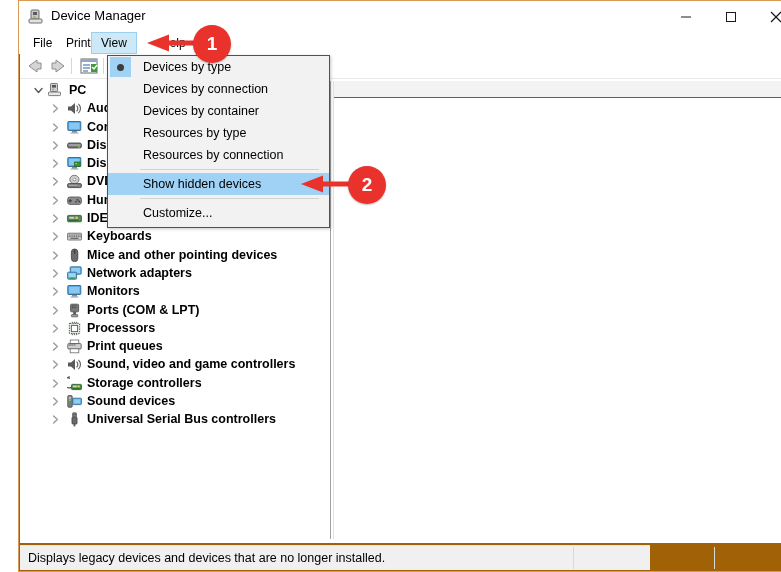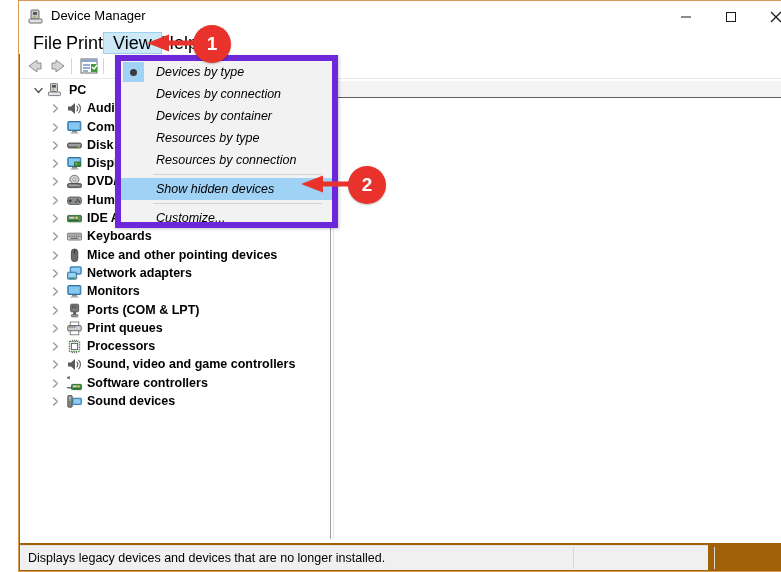--- a/index.html
+++ b/index.html
@@ -39,30 +39,30 @@
   #btn-max{right:45px;}
   #btn-close{right:0px;}
 
   
   #menubar{
     position:absolute;left:0;top:31px;right:0;height:22px;
     background:#ffffff;
   }
   .menu-item{
     position:absolute;top:0;height:22px;line-height:22px;
-    padding:0 9px;font-size:18px;color:#000;white-space:nowrap;
+    padding:0 9px;font-size:12px;color:#000;white-space:nowrap;
     cursor:default;box-sizing:border-box;
   }
   .menu-item.active{
     background:#cde8f7;border:1px solid #9cd0ec;
     line-height:20px;
   }
   #mi-file{left:5px;}
   #mi-action{left:38px;}
-  #mi-view{left:84px;text-align:right;}
+  #mi-view{left:72px;text-align:right;}
   #mi-help{left:133px;}
 
   
   #toolbar{
     position:absolute;left:1px;top:53px;width:778px;height:24px;
     background:#ffffff;
     border-bottom:1px solid #e9e9e9;
   }
   .tb-btn{
     position:absolute;top:2px;width:22px;height:20px;cursor:default;
@@ -120,27 +120,26 @@
   #row-root .tw-arrow{left:5px;}
   #row-root .tw-icon{left:22px;}
   #row-root .tw-label{left:44px;}
   
   .tree-row.child .tw-arrow{left:22px;}
   .tree-row.child .tw-icon{left:41px;}
   .tree-row.child .tw-label{left:62px;}
 
   
   #view-menu{
-    position:absolute;left:96px;top:54px;width:223px;height:173px;
+    position:absolute;left:88px;top:54px;width:223px;height:173px;
     background:#f2f2f2;
-    border:6px solid #6d28d9;
+    border:1px solid #6d28d9;
     box-shadow:1px 1px 3px rgba(0,0,0,0.22);
     box-sizing:border-box;
     z-index:40;
-    font-style:italic;
   }
   .dd-item{
     position:relative;height:22px;line-height:22px;
     white-space:nowrap;cursor:default;
   }
   .dd-item .dd-label{
     position:absolute;left:35px;font-size:12.5px;color:#000;
   }
   .dd-item.selected{background:#9fd2f5;}
   .dd-radio{
@@ -150,21 +149,21 @@
   .dd-radio .dot{
     position:absolute;left:7px;top:7px;width:7px;height:7px;
     border-radius:50%;background:#3c3c3c;
   }
   .dd-sep{
     height:1px;margin:3px 10px 3px 32px;background:#d2d2d2;
   }
 
   
   #statusbar{
-    position:absolute;left:1px;bottom:1px;width:688px;height:24px;
+    position:absolute;left:1px;bottom:1px;width:630px;height:24px;
     background:#f0f0f0;border-top:1px solid #e2e2e2;
   }
   #sb-p1{
     position:absolute;left:1px;top:1px;width:552px;height:22px;
     border-right:1px solid #d8d8d8;
   }
   #sb-text{
     position:absolute;left:7px;top:4px;font-size:12.5px;color:#000;
     white-space:nowrap;
   }
@@ -498,38 +497,20 @@
             <span class="tw-label">Ports (COM &amp; LPT)</span>
           </div>
           <div class="tree-row child">
             <span class="tw-arrow">
               <svg width="9" height="9" viewBox="0 0 9 9">
                 <path d="M2.6 1 L6.4 4.5 L2.6 8" fill="none" stroke="#9a9a9a" stroke-width="1.4" stroke-linecap="round" stroke-linejoin="round"></path>
               </svg>
             </span>
             <span class="tw-icon">
               <svg width="15" height="15" viewBox="0 0 15 15">
-                <rect x="3.2" y="1" width="8.6" height="3.6" fill="#ffffff" stroke="#6b6b6b" stroke-width="0.8"></rect>
-                <rect x="0.8" y="4.6" width="13.4" height="5.4" rx="0.9" fill="#cfcfcf" stroke="#5c5c5c" stroke-width="0.9"></rect>
-                <rect x="1.8" y="5.4" width="2" height="1.2" fill="#3f8e3f"></rect>
-                <rect x="4.2" y="5.4" width="2" height="1.2" fill="#d84a4a"></rect>
-                <rect x="6.6" y="5.4" width="2" height="1.2" fill="#4a7ad8"></rect>
-                <rect x="3.2" y="9.8" width="8.6" height="4" fill="#ffffff" stroke="#6b6b6b" stroke-width="0.8"></rect>
-              </svg>
-            </span>
-            <span class="tw-label">Print queues</span>
-          </div>
-          <div class="tree-row child">
-            <span class="tw-arrow">
-              <svg width="9" height="9" viewBox="0 0 9 9">
-                <path d="M2.6 1 L6.4 4.5 L2.6 8" fill="none" stroke="#9a9a9a" stroke-width="1.4" stroke-linecap="round" stroke-linejoin="round"></path>
-              </svg>
-            </span>
-            <span class="tw-icon">
-              <svg width="15" height="15" viewBox="0 0 15 15">
                 <rect x="2.4" y="2.4" width="10.2" height="10.2" rx="0.6" fill="#e8e8e8" stroke="#3f8e3f" stroke-width="1.2" stroke-dasharray="1.4 1"></rect>
                 <rect x="4.4" y="4.4" width="6.2" height="6.2" fill="#ffffff" stroke="#5c5c5c" stroke-width="0.9"></rect>
                 <g stroke="#5c5c5c" stroke-width="0.9">
                   <line x1="5.4" y1="2.4" x2="5.4" y2="0.8"></line>
                   <line x1="7.5" y1="2.4" x2="7.5" y2="0.8"></line>
                   <line x1="9.6" y1="2.4" x2="9.6" y2="0.8"></line>
                   <line x1="5.4" y1="12.6" x2="5.4" y2="14.2"></line>
                   <line x1="7.5" y1="12.6" x2="7.5" y2="14.2"></line>
                   <line x1="9.6" y1="12.6" x2="9.6" y2="14.2"></line>
                 </g>
@@ -538,20 +519,38 @@
             <span class="tw-label">Processors</span>
           </div>
           <div class="tree-row child">
             <span class="tw-arrow">
               <svg width="9" height="9" viewBox="0 0 9 9">
                 <path d="M2.6 1 L6.4 4.5 L2.6 8" fill="none" stroke="#9a9a9a" stroke-width="1.4" stroke-linecap="round" stroke-linejoin="round"></path>
               </svg>
             </span>
             <span class="tw-icon">
               <svg width="15" height="15" viewBox="0 0 15 15">
+                <rect x="3.2" y="1" width="8.6" height="3.6" fill="#ffffff" stroke="#6b6b6b" stroke-width="0.8"></rect>
+                <rect x="0.8" y="4.6" width="13.4" height="5.4" rx="0.9" fill="#cfcfcf" stroke="#5c5c5c" stroke-width="0.9"></rect>
+                <rect x="1.8" y="5.4" width="2" height="1.2" fill="#3f8e3f"></rect>
+                <rect x="4.2" y="5.4" width="2" height="1.2" fill="#d84a4a"></rect>
+                <rect x="6.6" y="5.4" width="2" height="1.2" fill="#4a7ad8"></rect>
+                <rect x="3.2" y="9.8" width="8.6" height="4" fill="#ffffff" stroke="#6b6b6b" stroke-width="0.8"></rect>
+              </svg>
+            </span>
+            <span class="tw-label">Print queues</span>
+          </div>
+          <div class="tree-row child">
+            <span class="tw-arrow">
+              <svg width="9" height="9" viewBox="0 0 9 9">
+                <path d="M2.6 1 L6.4 4.5 L2.6 8" fill="none" stroke="#9a9a9a" stroke-width="1.4" stroke-linecap="round" stroke-linejoin="round"></path>
+              </svg>
+            </span>
+            <span class="tw-icon">
+              <svg width="15" height="15" viewBox="0 0 15 15">
                 <path d="M1 5.5 L4 5.5 L8 2 L8 13 L4 9.5 L1 9.5 Z" fill="#5a5a5a"></path>
                 <path d="M9.6 4.6 a4 4 0 0 1 0 5.8" fill="none" stroke="#5a5a5a" stroke-width="1.1"></path>
                 <path d="M11.4 2.8 a6.4 6.4 0 0 1 0 9.4" fill="none" stroke="#5a5a5a" stroke-width="1.1"></path>
               </svg>
             </span>
             <span class="tw-label">Sound, video and game controllers</span>
           </div>
           <div class="tree-row child">
             <span class="tw-arrow">
               <svg width="9" height="9" viewBox="0 0 9 9">
@@ -561,39 +560,56 @@
             <span class="tw-icon">
               <svg width="15" height="15" viewBox="0 0 15 15">
                 <path d="M2 1.4 a5.2 5.2 0 1 0 5 7" fill="none" stroke="#5c5c5c" stroke-width="1.3" stroke-linecap="round"></path>
                 <path d="M2.6 0.4 L1.2 1.6 L2.8 2.8" fill="none" stroke="#5c5c5c" stroke-width="1.1"></path>
                 <rect x="4.6" y="8.4" width="9.8" height="5.2" rx="0.7" fill="#3f8e3f" stroke="#2c662c" stroke-width="0.9"></rect>
                 <rect x="5.8" y="9.4" width="4" height="2" fill="#cfcfcf"></rect>
                 <rect x="10.4" y="9.4" width="2.4" height="2" fill="#d8d84a"></rect>
                 <rect x="5.8" y="12.2" width="7" height="0.8" fill="#2c662c"></rect>
               </svg>
             </span>
-            <span class="tw-label">Software controllers</span>
+            <span class="tw-label">Storage controllers</span>
           </div>
           <div class="tree-row child">
             <span class="tw-arrow">
               <svg width="9" height="9" viewBox="0 0 9 9">
                 <path d="M2.6 1 L6.4 4.5 L2.6 8" fill="none" stroke="#9a9a9a" stroke-width="1.4" stroke-linecap="round" stroke-linejoin="round"></path>
               </svg>
             </span>
             <span class="tw-icon">
               <svg width="15" height="15" viewBox="0 0 15 15">
                 <rect x="0.8" y="1.6" width="4.4" height="11.6" rx="0.8" fill="#7f7f7f" stroke="#525252" stroke-width="0.9"></rect>
                 <rect x="1.8" y="2.8" width="2.4" height="0.9" fill="#d8d8d8"></rect>
                 <rect x="1.8" y="4.4" width="2.4" height="0.9" fill="#d8d8d8"></rect>
                 <rect x="1.8" y="6" width="2.4" height="0.9" fill="#7cc04a"></rect>
                 <rect x="5.6" y="4.2" width="8.8" height="6.4" rx="0.8" fill="#4aa3e0" stroke="#3b6f99" stroke-width="0.9"></rect>
                 <rect x="6.6" y="5.2" width="6.8" height="4.4" fill="#8fcdf2"></rect>
               </svg>
             </span>
             <span class="tw-label">Sound devices</span>
+          </div>
+          <div class="tree-row child">
+            <span class="tw-arrow">
+              <svg width="9" height="9" viewBox="0 0 9 9">
+                <path d="M2.6 1 L6.4 4.5 L2.6 8" fill="none" stroke="#9a9a9a" stroke-width="1.4" stroke-linecap="round" stroke-linejoin="round"></path>
+              </svg>
+            </span>
+            <span class="tw-icon">
+              <svg width="15" height="15" viewBox="0 0 15 15">
+                <rect x="5.6" y="0.8" width="3.8" height="4.4" rx="0.6" fill="#8a8a8a" stroke="#575757" stroke-width="0.8"></rect>
+                <rect x="6.4" y="1.8" width="0.9" height="1.6" fill="#4a4a4a"></rect>
+                <rect x="7.8" y="1.8" width="0.9" height="1.6" fill="#4a4a4a"></rect>
+                <rect x="5" y="5.2" width="5" height="6.8" rx="0.8" fill="#6b6b6b" stroke="#474747" stroke-width="0.9"></rect>
+                <rect x="6.6" y="12" width="1.8" height="2.4" fill="#5c5c5c"></rect>
+              </svg>
+            </span>
+            <span class="tw-label">Universal Serial Bus controllers</span>
           </div>
         </div>
     </div>
 
     <div id="detail-pane">
       <div id="detail-head"></div>
     </div>
 
   </div>
 

